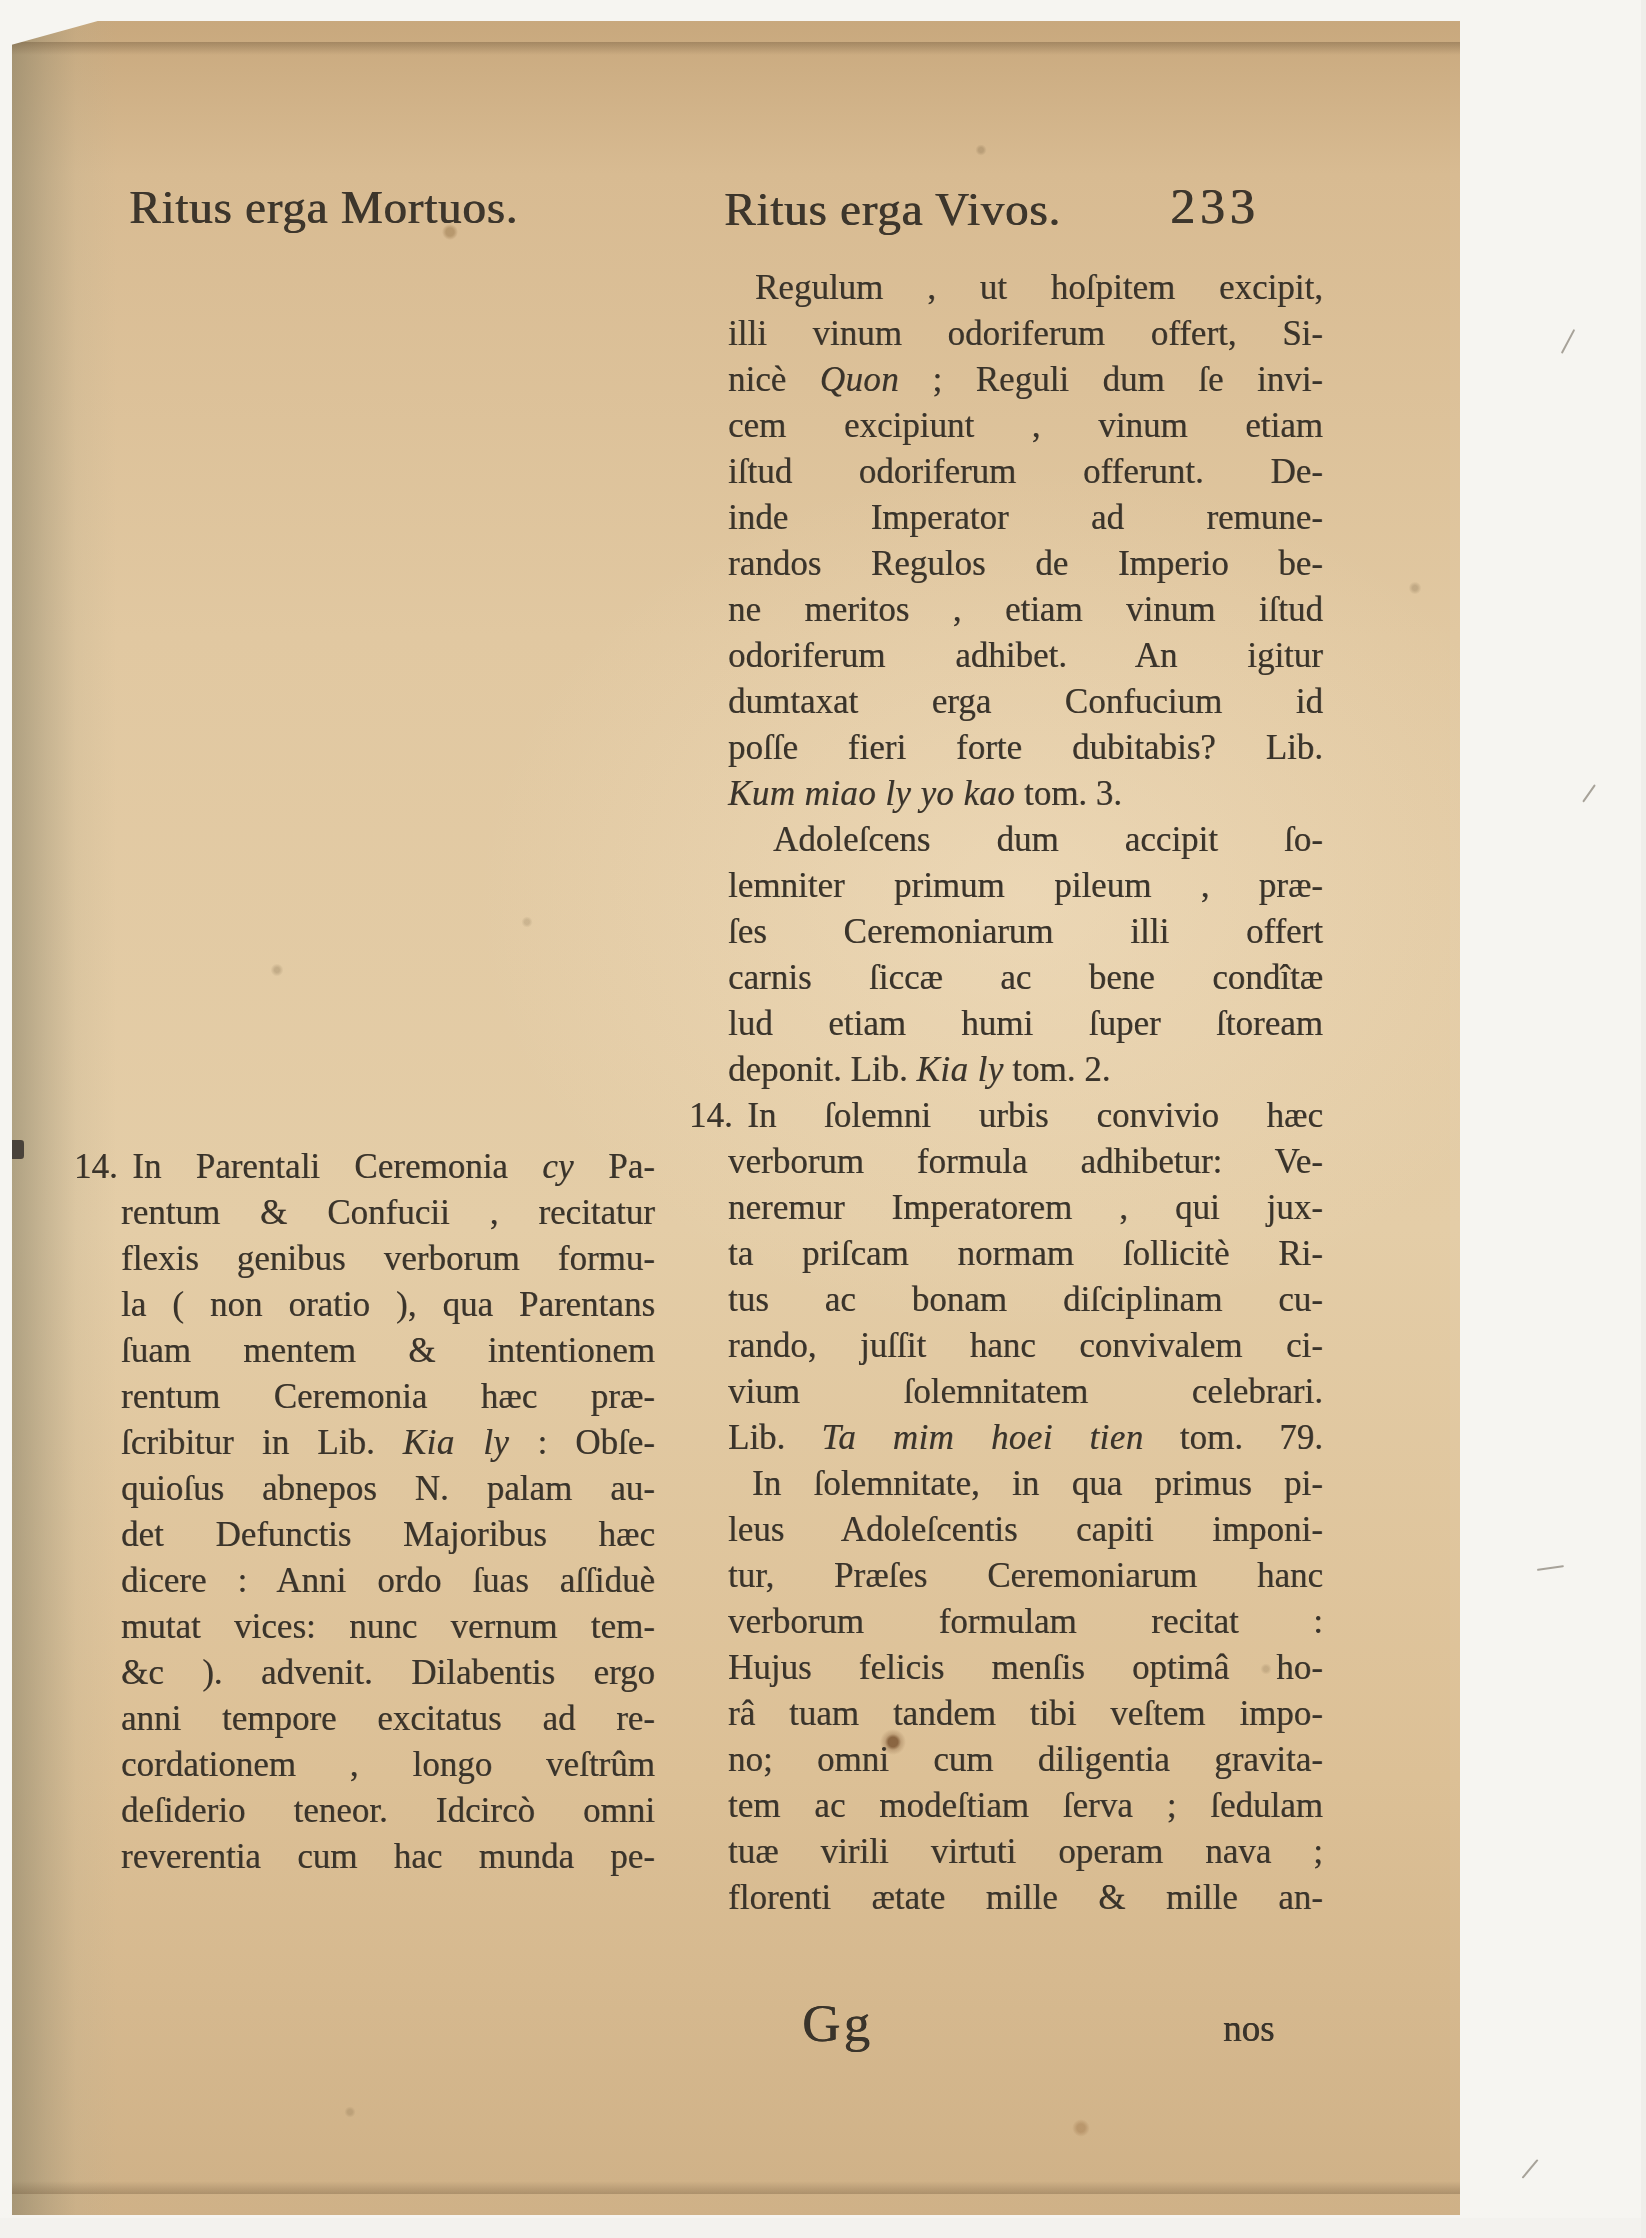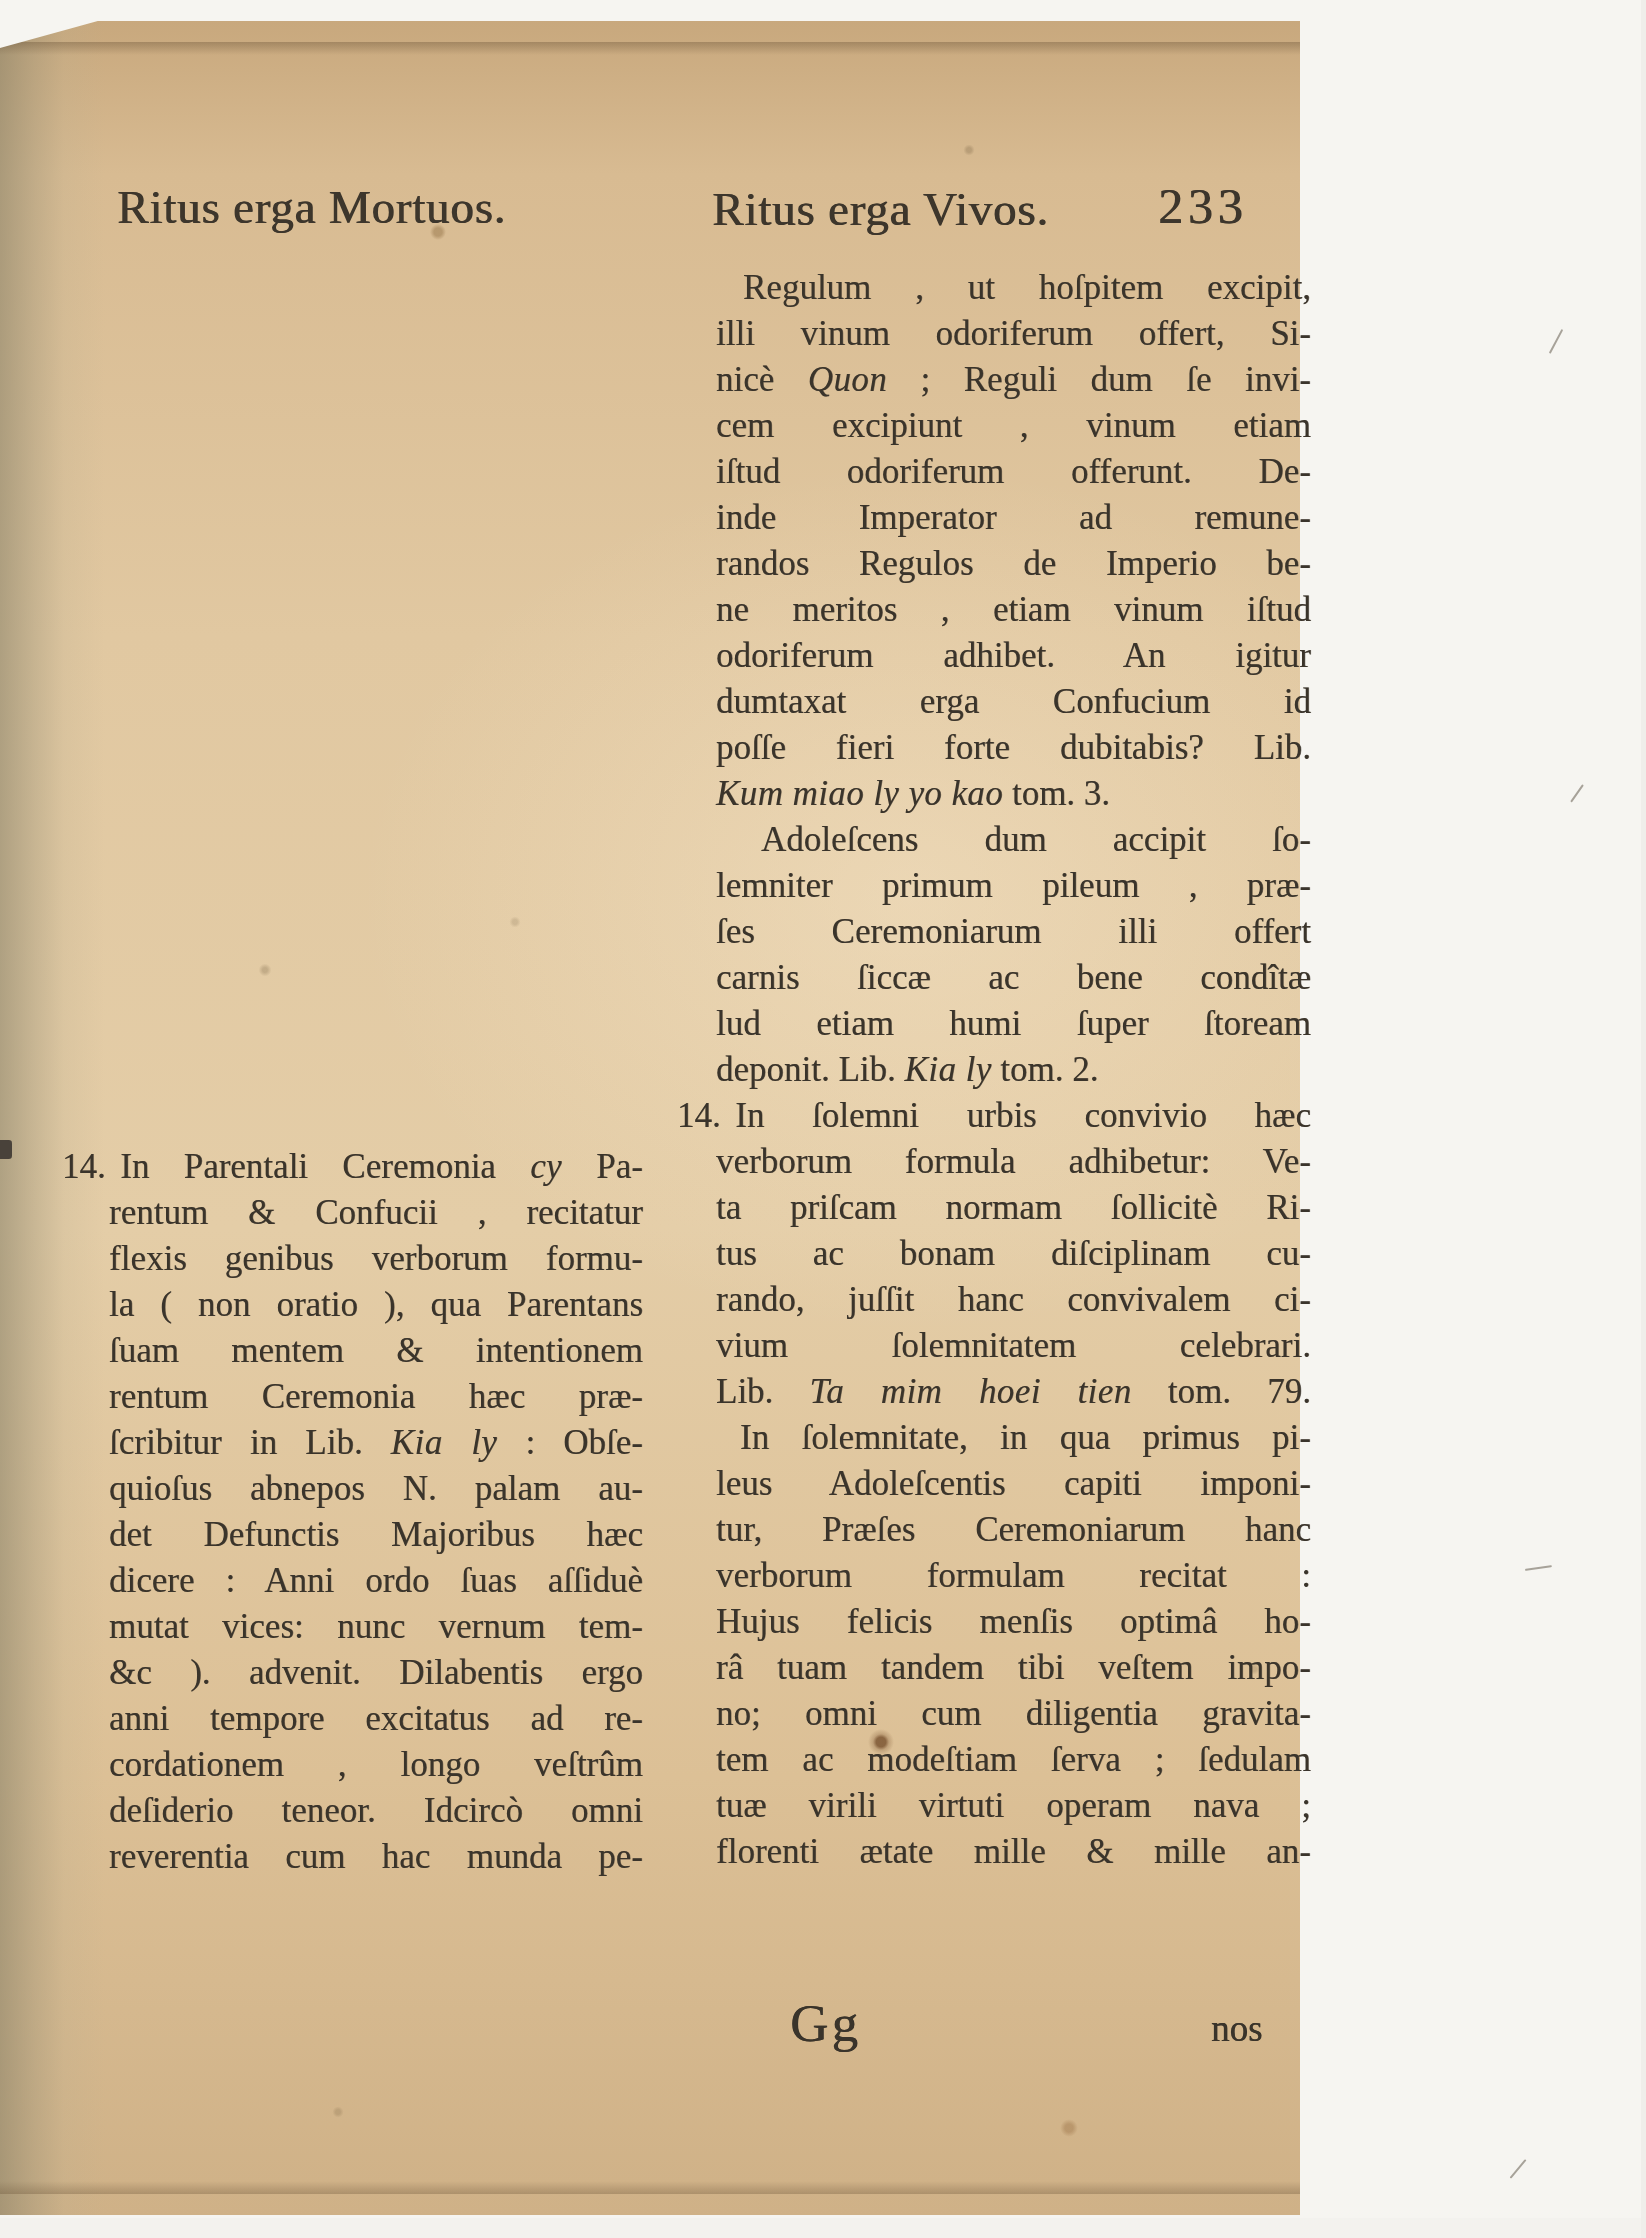--- a/index.html
+++ b/index.html
@@ -3,21 +3,21 @@
 <meta charset="utf-8">
 <style>
   html,body{margin:0;padding:0;background:#d8d6d0;}
   .scan{
     position:relative;width:1647px;height:2239px;overflow:hidden;
     background:#f6f5f1;
     font-family:"Liberation Serif","DejaVu Serif",serif;
     color:#3a342b;
   }
   .page{
-    position:absolute;left:0;top:21px;width:1300px;height:2194px;
+    position:absolute;left:12px;top:21px;width:1448px;height:2194px;
     background:
       radial-gradient(ellipse 764px 603px at 70% 40%, rgba(250,235,208,0.38), rgba(250,235,208,0) 72%),
       radial-gradient(circle at 881px 1721px, rgba(94,53,20,0.65) 0 4.8px, rgba(94,53,20,0.22) 8px, rgba(94,53,20,0) 13px),
       radial-gradient(circle at 1069px 2107px, rgba(130,85,40,0.30) 0 4px, rgba(130,85,40,0) 8.8px),
       radial-gradient(circle at 438px 211px, rgba(120,85,40,0.35) 0 4px, rgba(120,85,40,0) 8px),
       radial-gradient(circle at 265px 949px, rgba(100,80,50,0.25) 0 2.4px, transparent 6.4px),
       radial-gradient(circle at 1403px 567px, rgba(100,80,50,0.25) 0 2.4px, transparent 6.4px),
       radial-gradient(circle at 1254px 1648px, rgba(100,80,50,0.2) 0 2.4px, transparent 5.6px),
       radial-gradient(circle at 515px 901px, rgba(100,80,50,0.2) 0 2.4px, transparent 5.6px),
       radial-gradient(circle at 969px 129px, rgba(100,80,50,0.25) 0 2.4px, transparent 5.6px),
@@ -111,20 +111,21 @@
           <div class="line" style="text-indent: 45px;">Adoleſcens dum accipit ſo-</div>
           <div class="line">lemniter primum pileum , præ-</div>
           <div class="line">ſes Ceremoniarum illi offert</div>
           <div class="line">carnis ſiccæ ac bene condîtæ</div>
           <div class="line">lud etiam humi ſuper ſtoream</div>
           <div class="line nj">deponit. Lib. <i>Kia ly</i> tom. 2.</div>
         </div>
         <div class="block" style="margin-left: -39px; padding-left: 39px;">
           <div class="line" style="margin-left: -39px;"><span class="num">14.</span>In ſolemni urbis convivio hæc</div>
           <div class="line">verborum formula adhibetur: Ve-</div>
+          <div class="line">neremur Imperatorem , qui jux-</div>
           <div class="line">ta priſcam normam ſollicitè Ri-</div>
           <div class="line">tus ac bonam diſciplinam cu-</div>
           <div class="line">rando, juſſit hanc convivalem ci-</div>
           <div class="line">vium ſolemnitatem celebrari.</div>
           <div class="line">Lib. <i>Ta mim hoei tien</i> tom. 79.</div>
         </div>
         <div class="block">
           <div class="line" style="text-indent: 24px;">In ſolemnitate, in qua primus pi-</div>
           <div class="line">leus Adoleſcentis capiti imponi-</div>
           <div class="line">tur, Præſes Ceremoniarum hanc</div>

